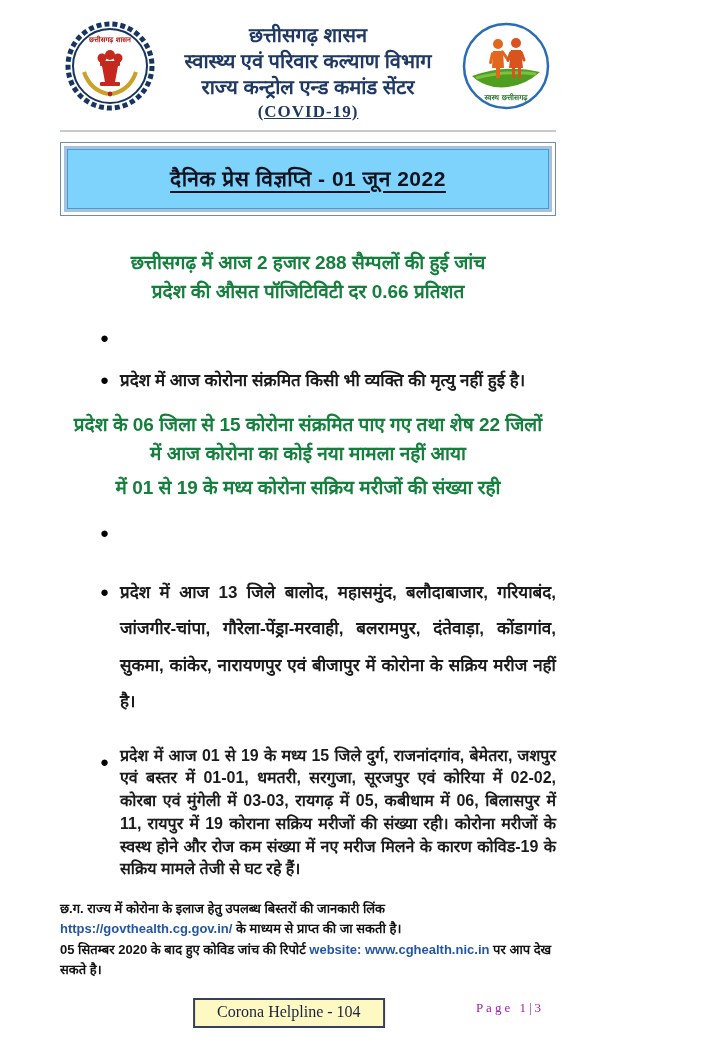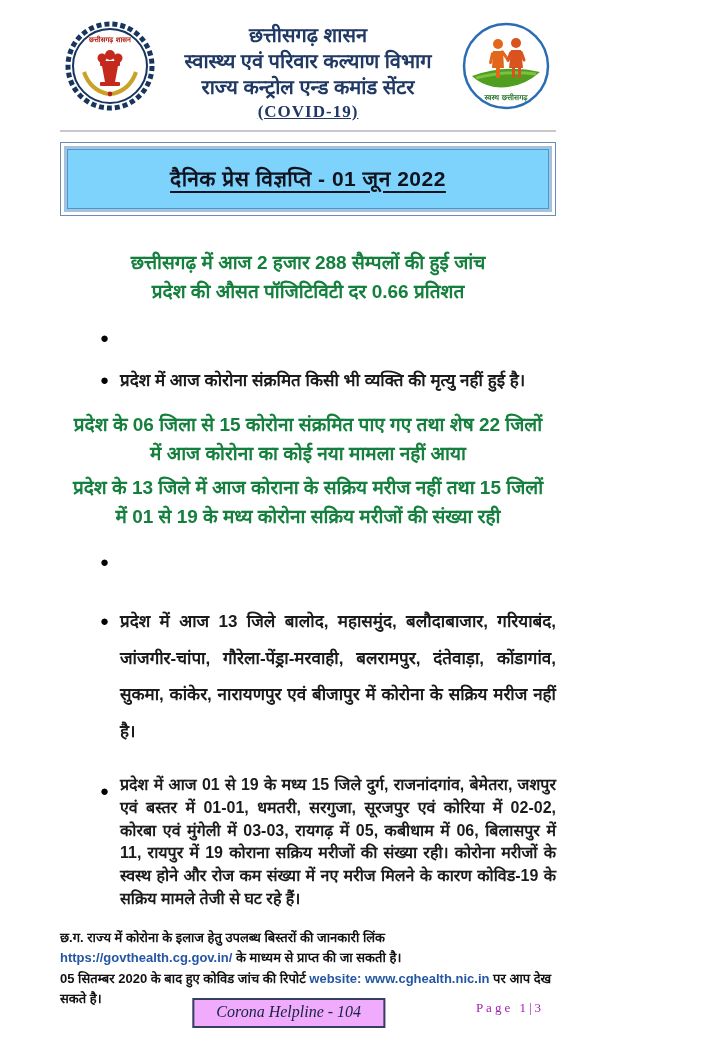--- a/index.html
+++ b/index.html
@@ -55,24 +55,24 @@
   .gap-md { height:16px; }
 
   
   .footnotes { margin-top:18px; font-size:13px; font-weight:700; line-height:1.5; color:#111; }
   .footnotes .blue-link { color:#2456a4; text-decoration:none; font-weight:700;margin-top:45px; }
   .foot-line2 { margin-top:2px; }
 
   .bottom-row { position:absolute; left:0; right:0; bottom:12px; height:34px; }
   .helpline-box {
     position:absolute; left:50%; transform:translateX(-60%);
-    background:#f0abfc; border:2px solid #34405e;
+    background:#fef9c3; border:2px solid #34405e;
     padding:3px 22px 5px 22px;
     font-family:"Liberation Serif","DejaVu Serif",serif;
-    font-size:16px; color:#17233f;font-style:italic;
+    font-size:16px; color:#17233f;
   }
   .page-num {
     position:absolute; right:72px; top:2px;
     font-size:13px; letter-spacing:3px; color:#a21caf;
     font-family:"Liberation Serif","DejaVu Serif",serif;
   }
 
   
   svg text { font-family:"DejaVu Sans",sans-serif; }
 </style>
@@ -160,21 +160,20 @@
       <span class="dot">●</span>
       <span class="btxt">प्रदेश में आज कोरोना संक्रमित किसी भी व्यक्ति की मृत्यु नहीं हुई है।</span>
     </div>
   </div>
 
   <div class="h-block hb2">
     <div class="h-line">प्रदेश के 06 जिला से 15 कोरोना संक्रमित पाए गए तथा शेष 22 जिलों</div>
     <div class="h-line">में आज कोरोना का कोई नया मामला नहीं आया</div>
   </div>
   <div class="h-block hb3">
-    <div class="h-line">प्रदेश के 13 जिले में आज कोराना के सक्रिय मरीज नहीं तथा 15 जिलों</div>
     <div class="h-line">में 01 से 19 के मध्य कोरोना सक्रिय मरीजों की संख्या रही</div>
   </div>
 
   <div class="bullets">
     <div class="bullet">
       <span class="dot">●</span>
     </div>
     <div class="gap-md"></div>
     <div class="bullet">
       <span class="dot">●</span>

